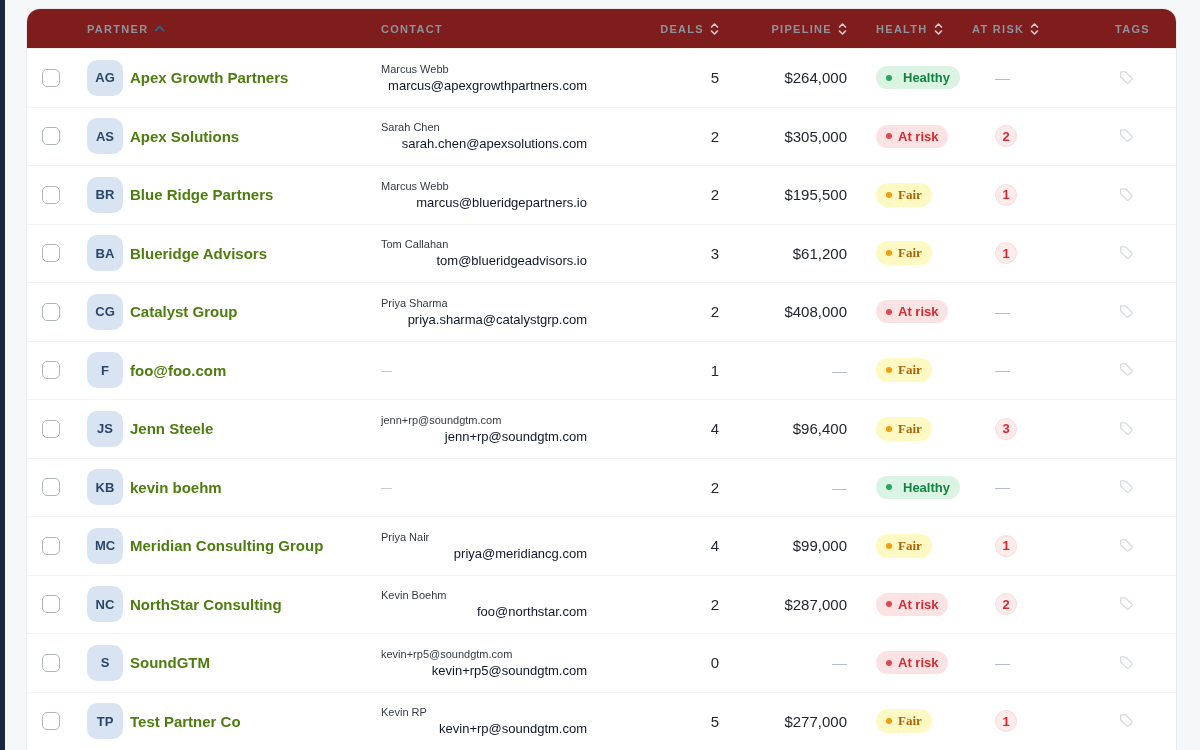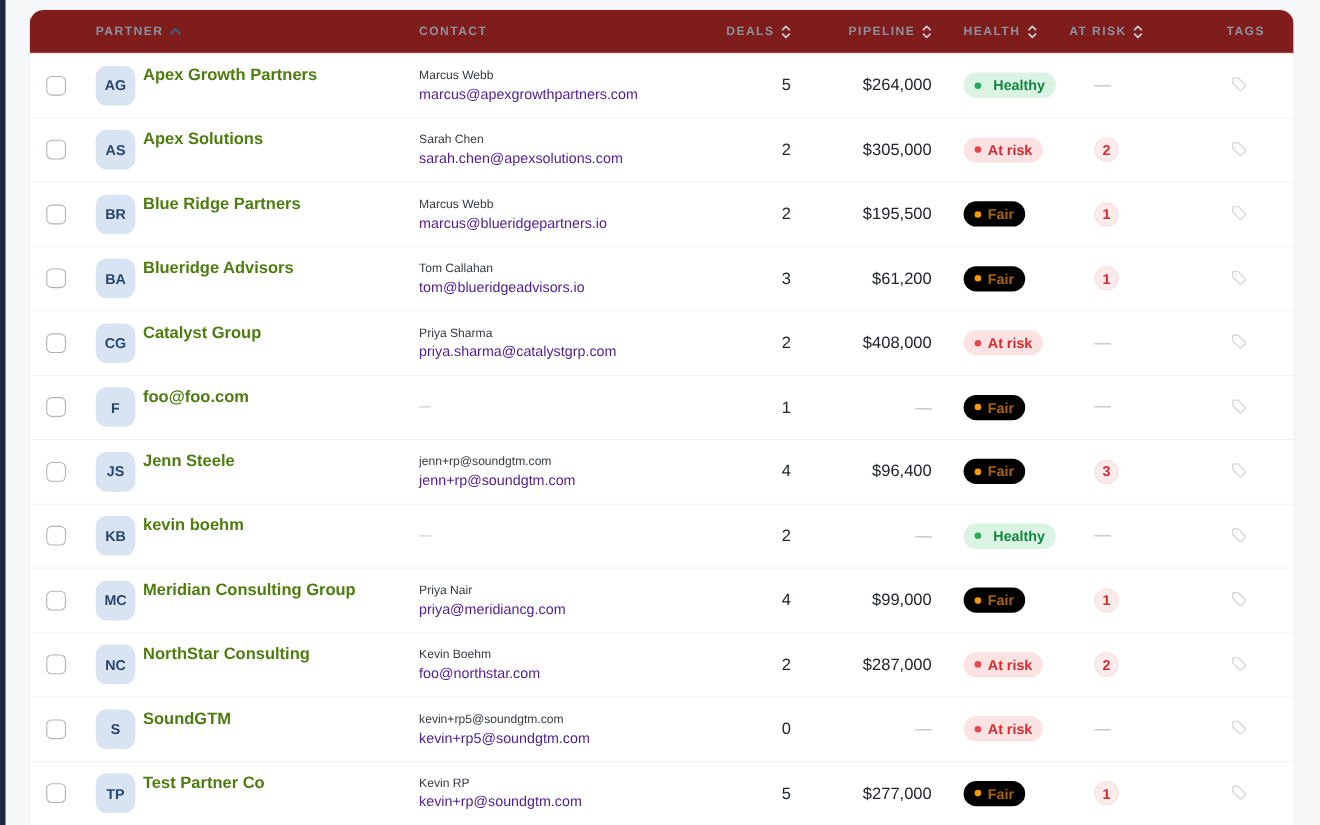--- a/index.html
+++ b/index.html
@@ -38,43 +38,43 @@
   .th.c-health { padding-left:29px; }
   .th.c-tags { padding-left:2px;text-align:right; }
   .row {
     height:58.5px; border-bottom:1px solid #f1f2f5; background:#fff;
   }
   .cell-check { padding-left:15px; }
   .checkbox {
     width:18px; height:18px; border:1.5px solid #aeb4bd;
     border-radius:5px; background:#fff; cursor:pointer;
   }
-  .cell-partner { display:flex; gap:7px; padding-left:16px; }
+  .cell-partner { display:flex; align-items:center; gap:7px; padding-left:16px; }
   .avatar {
     width:36px; height:36px; flex:0 0 36px; border-radius:10px;
     background:#d8e4f1; color:#29466a; font-size:13px; font-weight:bold;
     display:flex; align-items:center; justify-content:center;
   }
   .pname { font-size:15px; font-weight:bold; color:#4d7c0f; }
   .cname { font-size:11px; color:#343a44; }
-  .cemail { font-size:13px; color:#4c1d95; margin-top:3px; }
+  .cemail { font-size:13px; color:#0f172a; margin-top:3px;text-align:right; }
   .cell-num { font-size:15px; color:#21262e; text-align:right; }
   .dash { color:#b7bdc5; }
   .cell-health { padding-left:29px; }
   .badge {
     display:inline-flex; align-items:center; gap:6px;
     font-size:13px; font-weight:bold; padding:4px 10px; border-radius:999px;
     white-space:nowrap;
   }
   .badge .dot { width:6px; height:6px; border-radius:50%; }
   .badge.healthy { background:#dbf3e2; color:#108540;gap:11px; }
   .badge.healthy .dot { background:#27a85b; }
   .badge.atrisk { background:#fbe3e3; color:#d8292f; }
   .badge.atrisk .dot { background:#e3484e; }
-  .badge.fair { background:#000000; color:#aa6508; }
+  .badge.fair { background:#fef9c3; color:#aa6508;font-family:Liberation Serif, serif; }
   .badge.fair .dot { background:#f59b0b; }
   .cell-atrisk { padding-left:23px; }
   .riskchip {
     width:22px; height:22px; border-radius:50%;
     background:#fcebeb; border:1px solid #f7dcdc;
     color:#d8292f; font-size:13px; font-weight:bold;
     display:flex; align-items:center; justify-content:center;
   }
   .cell-tags { padding-left:3px; }
   .tagbtn { background:none; border:none; cursor:pointer; line-height:0; padding:2px; }

